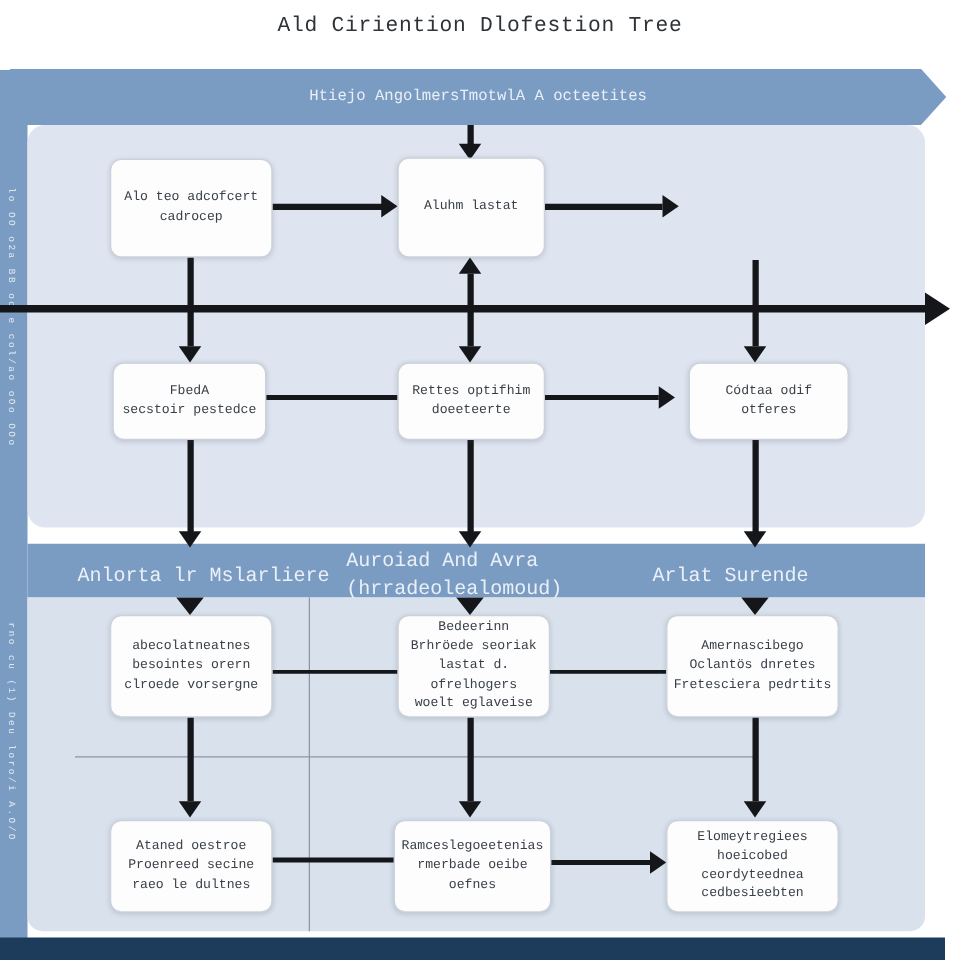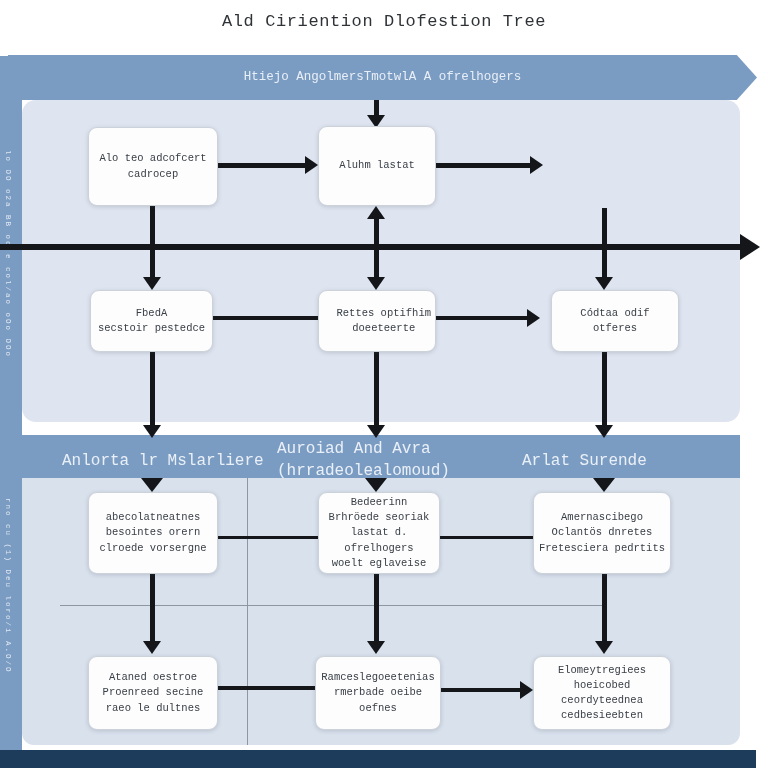--- a/index.html
+++ b/index.html
@@ -36,21 +36,21 @@
     position:absolute;background:#fdfdfe;border:1px solid #ccd2da;border-radius:9px;
     box-shadow:0 1px 4px rgba(60,70,90,.20);
     display:flex;align-items:center;justify-content:center;text-align:center;
     color:#3a4047;font-size:10.5px;line-height:1.45;padding:4px;box-sizing:border-box;
   }
   .node span{white-space:pre-line;}
   .r1c1{left:88px;top:127px;width:130px;height:79px;}
   .r1c2{left:318px;top:126px;width:118px;height:80px;}
   .r1c3{left:543px;top:128px;width:132px;height:80px;}
   .r2c1{left:90px;top:290px;width:123px;height:62px;}
-  .r2c2{left:318px;top:290px;width:118px;height:62px;justify-content:flex-end;}
+  .r2c2{left:318px;top:290px;width:118px;height:62px;}
   .r2c3{left:540px;top:290px;width:128px;height:62px;margin-left:11px;}
   .r3c1{left:88px;top:492px;width:130px;height:82px;}
   .r3c2{left:318px;top:492px;width:122px;height:82px;}
   .r3c3{left:533px;top:492px;width:138px;height:82px;}
   .r4c1{left:88px;top:656px;width:130px;height:74px;}
   .r4c2{left:315px;top:656px;width:126px;height:74px;}
   .r4c3{left:533px;top:656px;width:138px;height:74px;}
   
   .ln{position:absolute;background:#14161a;}
   .ah{position:absolute;width:0;height:0;}
@@ -66,21 +66,21 @@
 <div id="canvas">
 
   <div class="title">Ald Ciriention Dlofestion Tree</div>
 
   <div class="strip"></div>
   <div class="vtext" style="left:4px;top:150px;">lo OO o2a BB oo e col/ao oOo OOo</div>
   <div class="vtext" style="left:4px;top:498px;">rno cu (1) Deu loro/i A.O/O</div>
 
   <div class="banner">
     <div>Htiejo Angolmers</div>
-    <div>TmotwlA A ofrelhogers</div>
+    <div>TmotwlA A octeetites</div>
   </div>
 
   <div class="panel-top"></div>
 
   <div class="band">
     <div class="lbl" style="left:40px;top:15px;width:225px;">Anlorta lr Mslarliere</div>
     <div class="lbl" style="left:255px;top:3px;width:200px;">
       <div>Auroiad And Avra</div>
       <div>(hrradeolealomoud)</div>
     </div>

